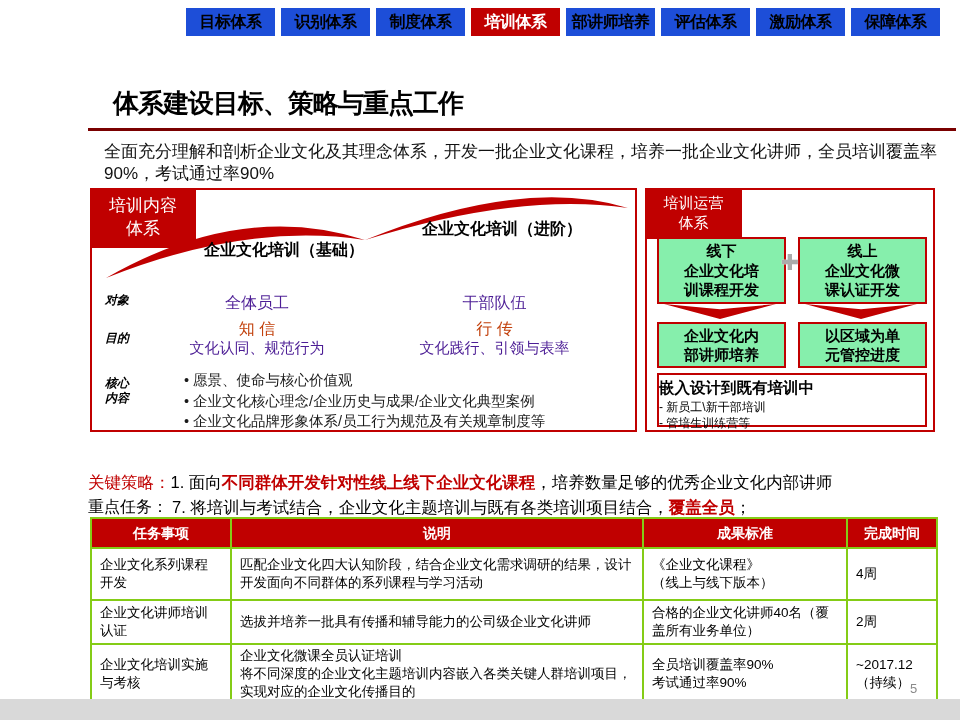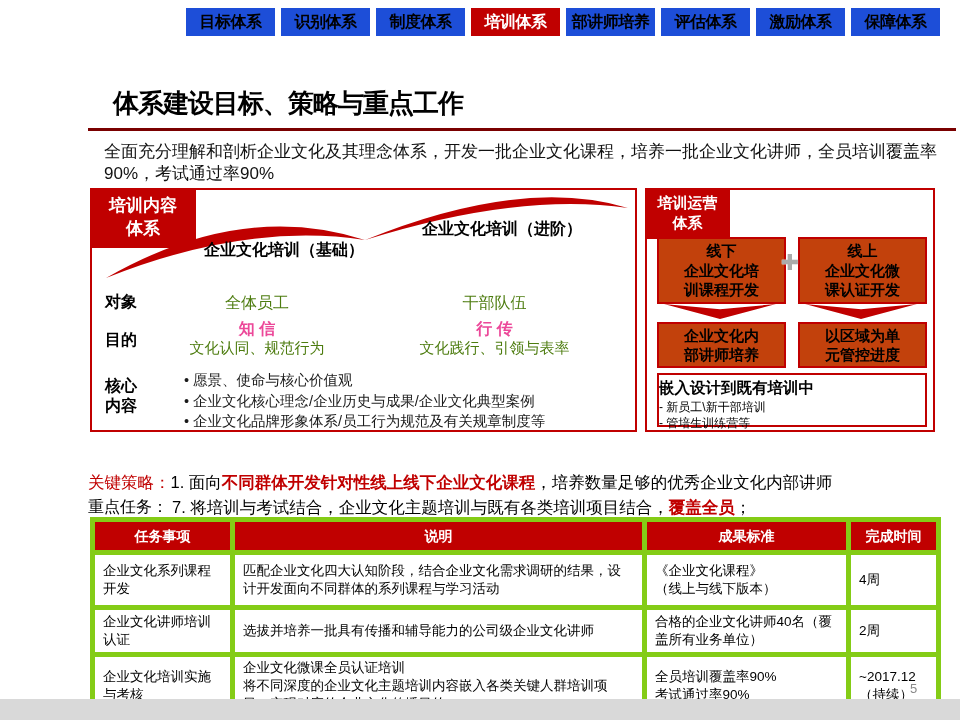--- a/index.html
+++ b/index.html
@@ -25,40 +25,40 @@
   .title{left:113px;top:86px;font-size:26px;font-weight:bold;letter-spacing:-1px;}
   .title-underline{left:88px;top:128px;width:868px;height:3px;background:#7a0000;}
 
   .intro{left:104px;top:141px;width:852px;font-size:17px;line-height:1.32;color:#111;}
 
   
   .panel{position:absolute;border:2px solid #c00000;background:#fff;}
   .left-panel{left:90px;top:188px;width:543px;height:240px;}
   .right-panel{left:645px;top:188px;width:286px;height:240px;}
   .tag{
-    position:absolute;background:#c00000;color:#fff;font-weight:bold;
+    position:absolute;background:#c00000;color:#fff;font-weight:normal;
     text-align:center;line-height:1.35;white-space:pre-line;z-index:3;
   }
   .left-tag{left:-2px;top:-2px;width:106px;padding:7px 0;font-size:17px;}
-  .right-tag{left:-2px;top:-2px;width:73px;padding:5px 6px;font-size:15px;}
+  .right-tag{left:-2px;top:-2px;width:73px;padding:5px 12px;font-size:15px;}
 
   .curves{position:absolute;left:0;top:0;z-index:1;}
   .lbl-basic{left:112px;top:50px;font-size:16px;font-weight:bold;z-index:2;}
   .lbl-adv{left:330px;top:29px;font-size:16px;font-weight:bold;z-index:2;}
 
-  .row-label{font-size:16px;font-weight:bold;}
+  .row-label{font-size:12px;font-weight:bold;font-style:italic;}
   .colL{left:60px;width:210px;text-align:center;}
   .colR{left:295px;width:215px;text-align:center;}
-  .key{color:#ec4899;font-weight:bold;font-size:16px;}
-  .desc{font-size:15px;color:#4d7c0f;}
+  .key{color:#c2410c;font-weight:normal;font-size:16px;}
+  .desc{font-size:15px;color:#4c1d95;}
   .bullets{left:92px;top:180px;width:445px;font-size:14.5px;line-height:1.42;color:#1a1a1a;}
 
   
   .rbox{
-    position:absolute;border:2px solid #c00000;background:#c2410c;
+    position:absolute;border:2px solid #c00000;background:#86efac;
     display:flex;align-items:center;justify-content:center;text-align:center;
     font-weight:bold;line-height:1.3;white-space:pre-line;
   }
   .boxA{left:10px;top:47px;width:125px;height:63px;font-size:15px;}
   .boxB{left:151px;top:47px;width:125px;height:63px;font-size:15px;}
   .boxC{left:10px;top:132px;width:125px;height:42px;font-size:15px;}
   .boxD{left:151px;top:132px;width:125px;height:42px;font-size:15px;}
   .boxE{left:10px;top:183px;width:266px;height:50px;border:2px solid #c00000;background:#fff;}
   .boxE .e-title{font-size:15.5px;font-weight:bold;margin-top:3px;}
   .boxE .e-items{font-size:12px;line-height:1.35;white-space:pre-line;}
@@ -81,21 +81,21 @@
   .strategy .line2{padding-left:84px;}
 
   .tasks-label{left:88px;top:497px;font-size:16px;}
 
   
   .task-table{
     position:absolute;left:90px;top:517px;width:846px;
     border-collapse:collapse;table-layout:fixed;font-size:13.5px;
   }
   .task-table th,.task-table td{
-    border:5px solid #84cc16;padding:2px 8px;line-height:1.35;
+    border:2px solid #84cc16;padding:2px 8px;line-height:1.35;
     vertical-align:middle;white-space:pre-line;
   }
   .task-table th{
     background:#c00000;color:#fff;font-weight:bold;height:24px;
     text-align:center;font-size:14px;
   }
   .r1 td{height:46px;}
   .r2 td{height:38px;}
   .r3 td{height:52px;}
 

